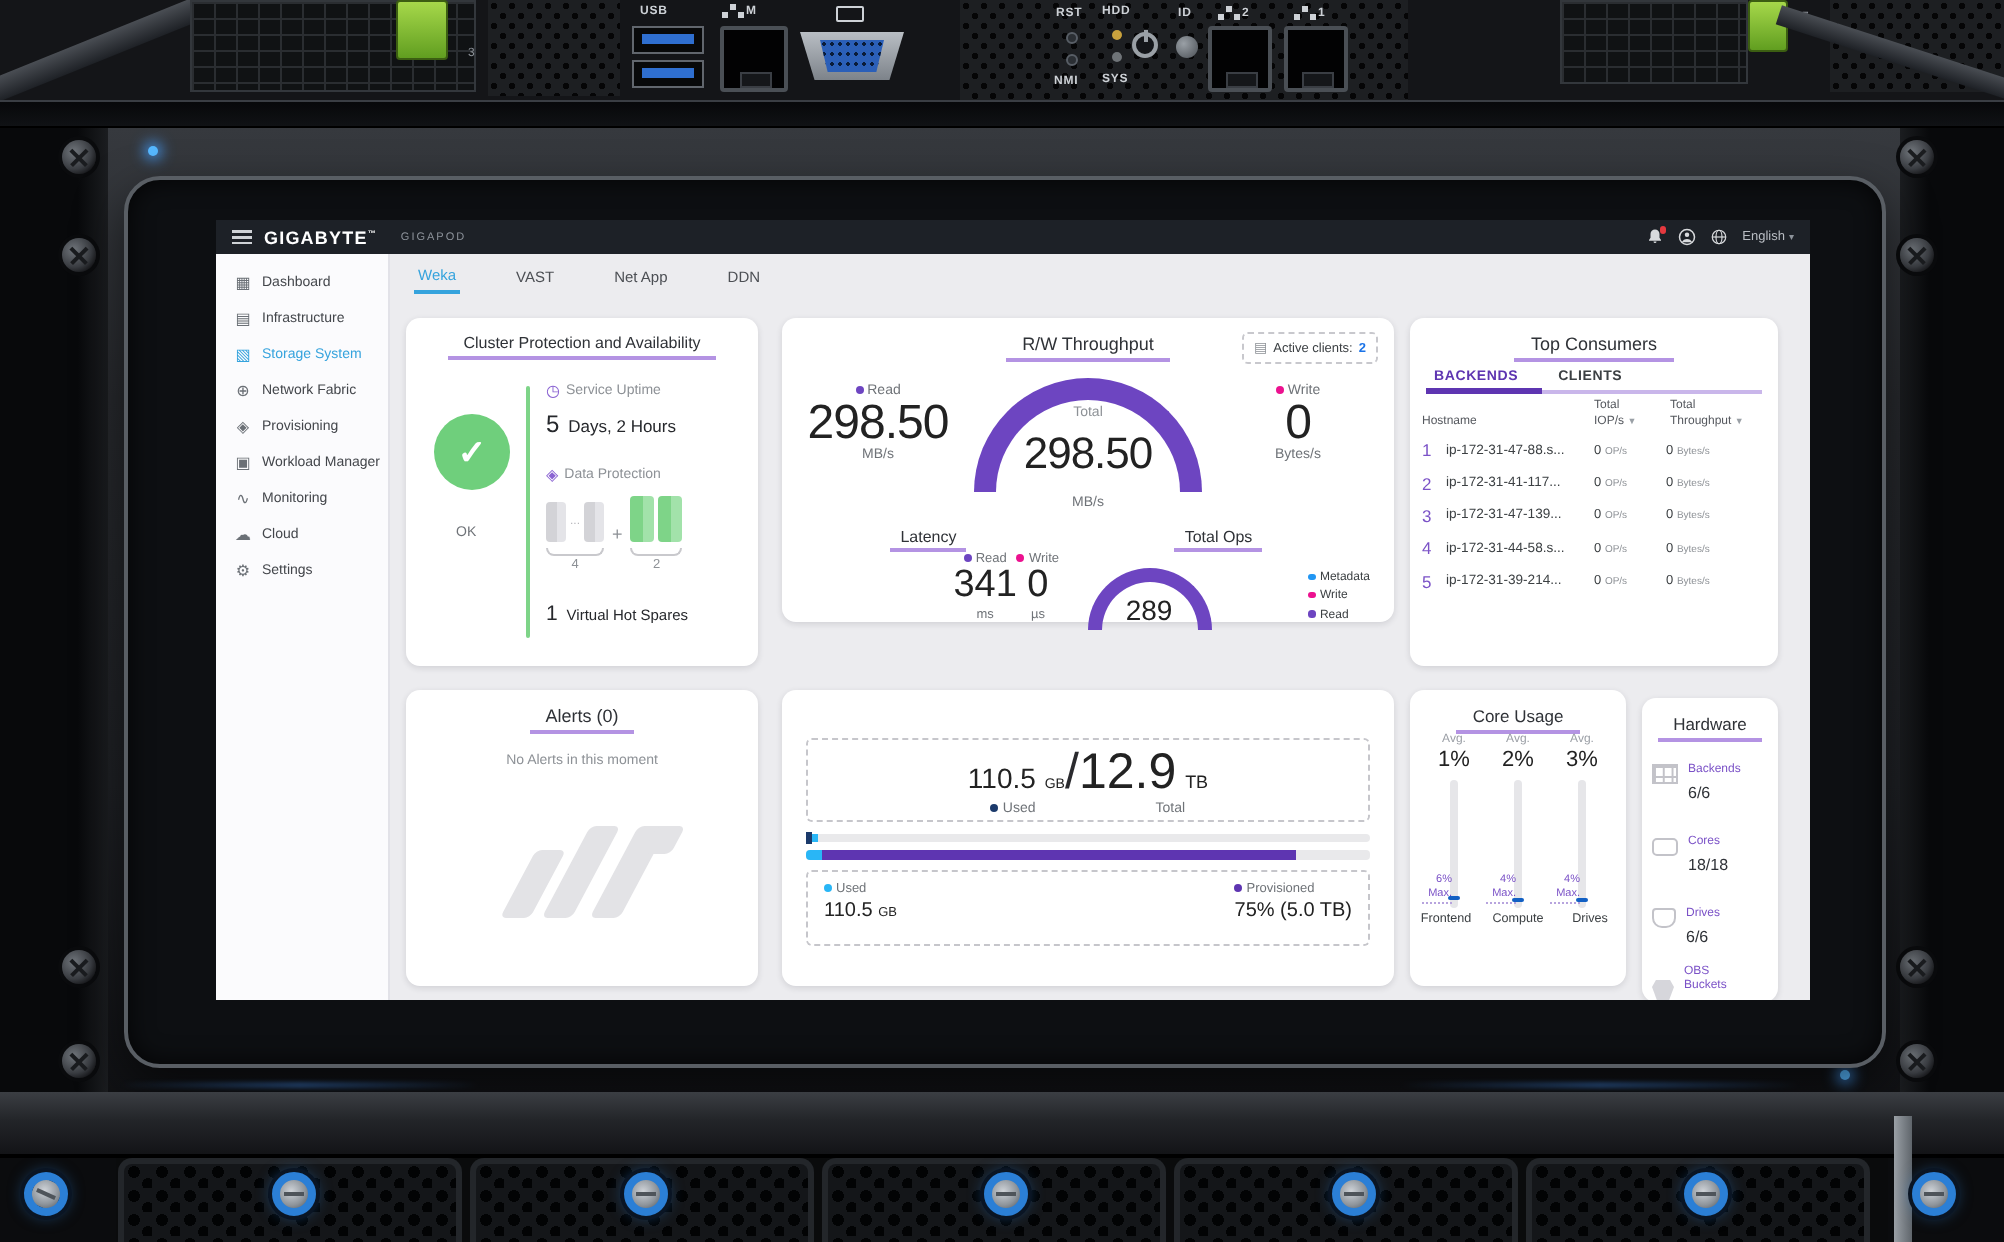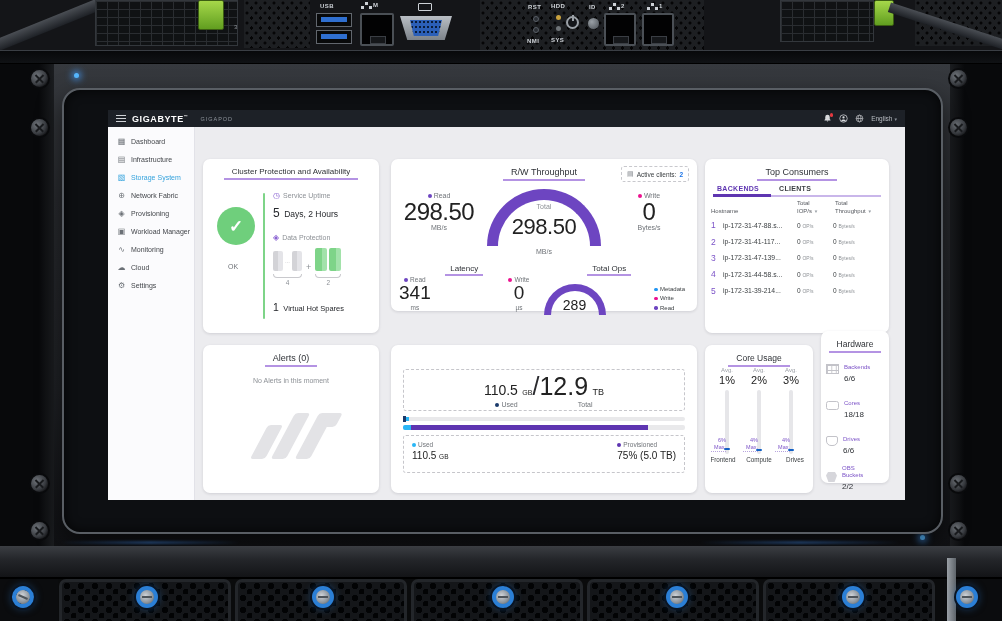--- a/index.html
+++ b/index.html
@@ -98,21 +98,21 @@
 .tp-col{flex:1;text-align:center;padding-top:12px}
 .tp-gcol{width:126px;position:relative;height:82px}
 .gauge{position:absolute;left:6px;top:9px;width:114px;height:57px;border:11px solid #6d45c1;border-bottom:none;border-radius:114px 114px 0 0}
 .g-tlabel{position:absolute;top:23px;left:0;width:100%;text-align:center;font-size:7px;color:#8d9196}
 .g-value{position:absolute;top:34px;left:0;width:100%;text-align:center;font-size:22px;color:#222;letter-spacing:-.5px}
 .g-unit{position:absolute;top:68px;left:0;width:100%;text-align:center}
 .tp-sub{display:flex;margin-top:2px;padding:0 8px}
 .lat{width:45%}
 .subtitle{text-align:center;font-size:8px;color:#2f3237}
 .subtitle span{border-bottom:2px solid #b493e3;padding:0 5px 1px}
-.lat-row{display:flex;justify-content:space-between;margin-top:3px}
+.lat-row{display:flex;justify-content:flex-end;margin-top:3px}
 .lat-col{text-align:center}
 .midnum{font-size:19px;color:#222;line-height:1.1}
 .ops{flex:1;position:relative}
 .ops-g{position:absolute;left:14px;top:20px;width:62px;height:31px;border:7px solid #6d45c1;border-bottom:none;border-radius:62px 62px 0 0}
 .ops-v{position:absolute;left:14px;top:33px;width:62px;text-align:center;font-size:14px;color:#222}
 .ops-legend{position:absolute;right:4px;top:21px}
 .ops-li{font-size:6px;color:#3c4043;line-height:1.55;white-space:nowrap}
 .ops-li .dot{width:3.5px;height:3.5px}
 
 .co-tabs{display:flex;gap:20px;padding:8px 12px 0;font-size:7px;font-weight:bold;letter-spacing:.3px}
@@ -307,20 +307,26 @@
               <span class="si">☁</span>
               <span class="sl">Cloud</span>
             </div>
           <div class="sitem">
               <span class="si">⚙</span>
               <span class="sl">Settings</span>
             </div>
         </div>
 
         <div class="content">
+          <div class="tabs">
+            <span class="tab active">Weka</span>
+            <span class="tab">VAST</span>
+            <span class="tab">Net App</span>
+            <span class="tab">DDN</span>
+          </div>
 
           <div class="card" style="left:8px;top:32px;width:176px;height:174px">
             <div class="ctitle" style="font-size:8px"><span>Cluster Protection and Availability</span></div>
             <div class="cl-check">
                 <span>✓</span>
               </div>
             <div class="cl-ok">OK</div>
             <div class="cl-div"></div>
             <div class="cl-right">
               <div class="cl-row">
@@ -526,21 +532,21 @@
                   </div>
               </div>
             </div>
             <div class="cu-names">
               <span>Frontend</span>
               <span>Compute</span>
               <span>Drives</span>
             </div>
           </div>
 
-          <div class="card" style="left:626px;top:204px;width:68px;height:152px">
+          <div class="card" style="left:626px;top:222px;width:68px;height:152px">
             <div class="ctitle" style="font-size:8.5px"><span>Hardware</span></div>
             <div class="hw-rows">
               <div class="hw-row">
                 <span class="hwi hwi-grid"></span>
                 <span class="hw-txt"><span class="l">Backends</span><div class="v">6/6</div></span>
               </div>
               <div class="hw-row">
                 <span class="hwi hwi-chip"></span>
                 <span class="hw-txt"><span class="l">Cores</span><div class="v">18/18</div></span>
               </div>

